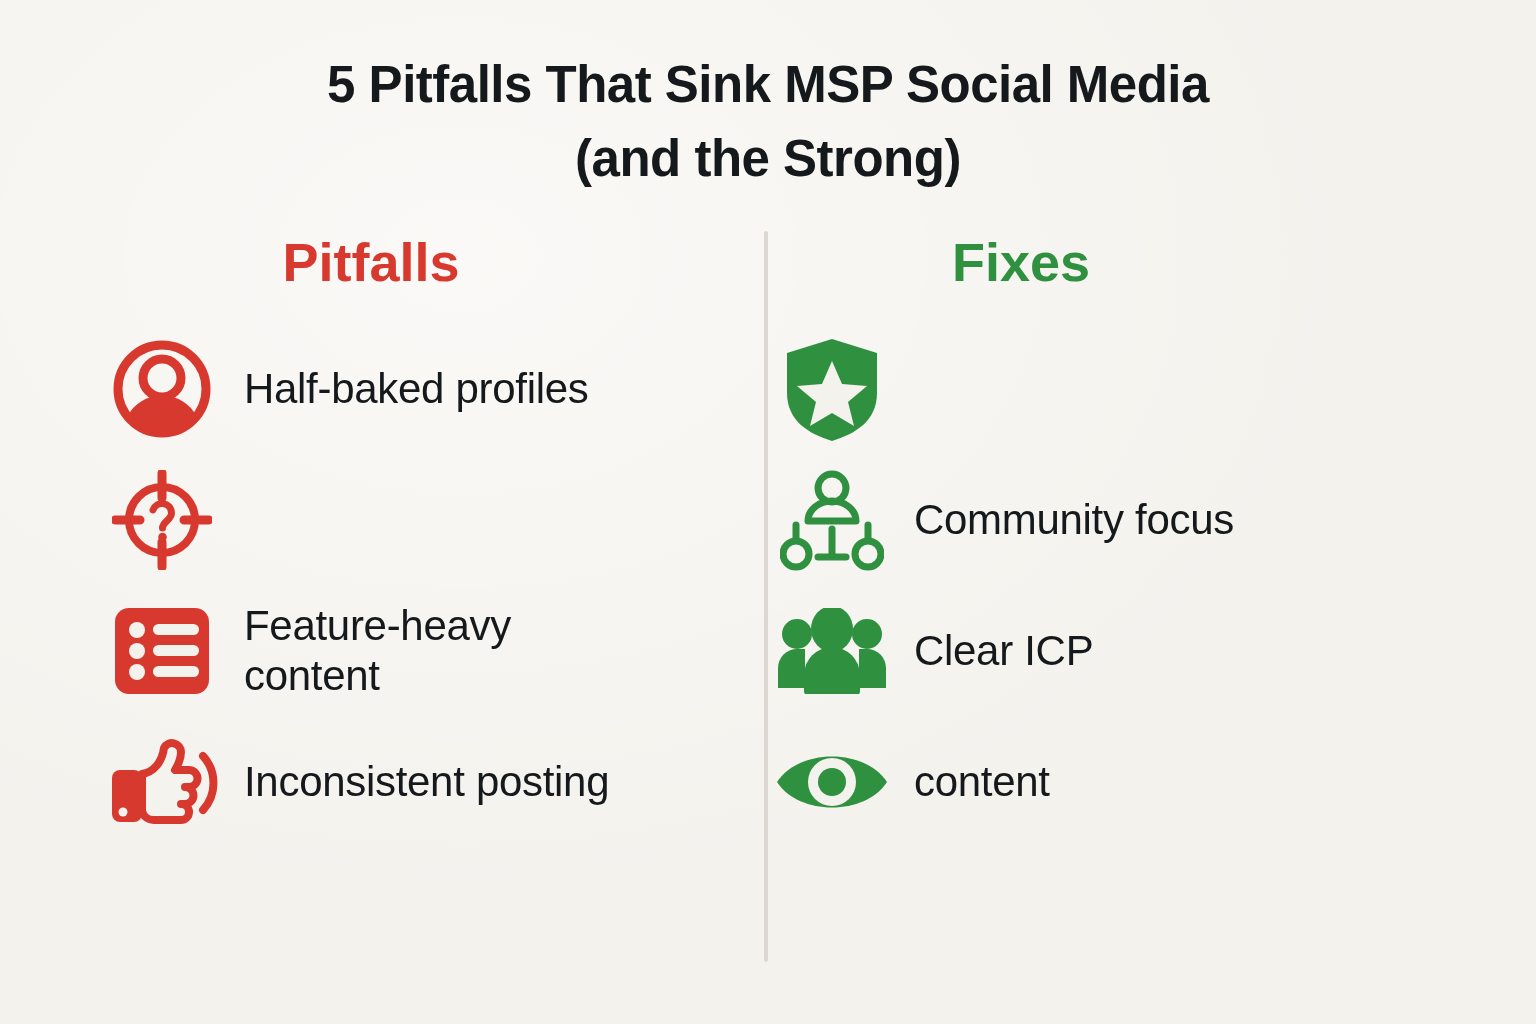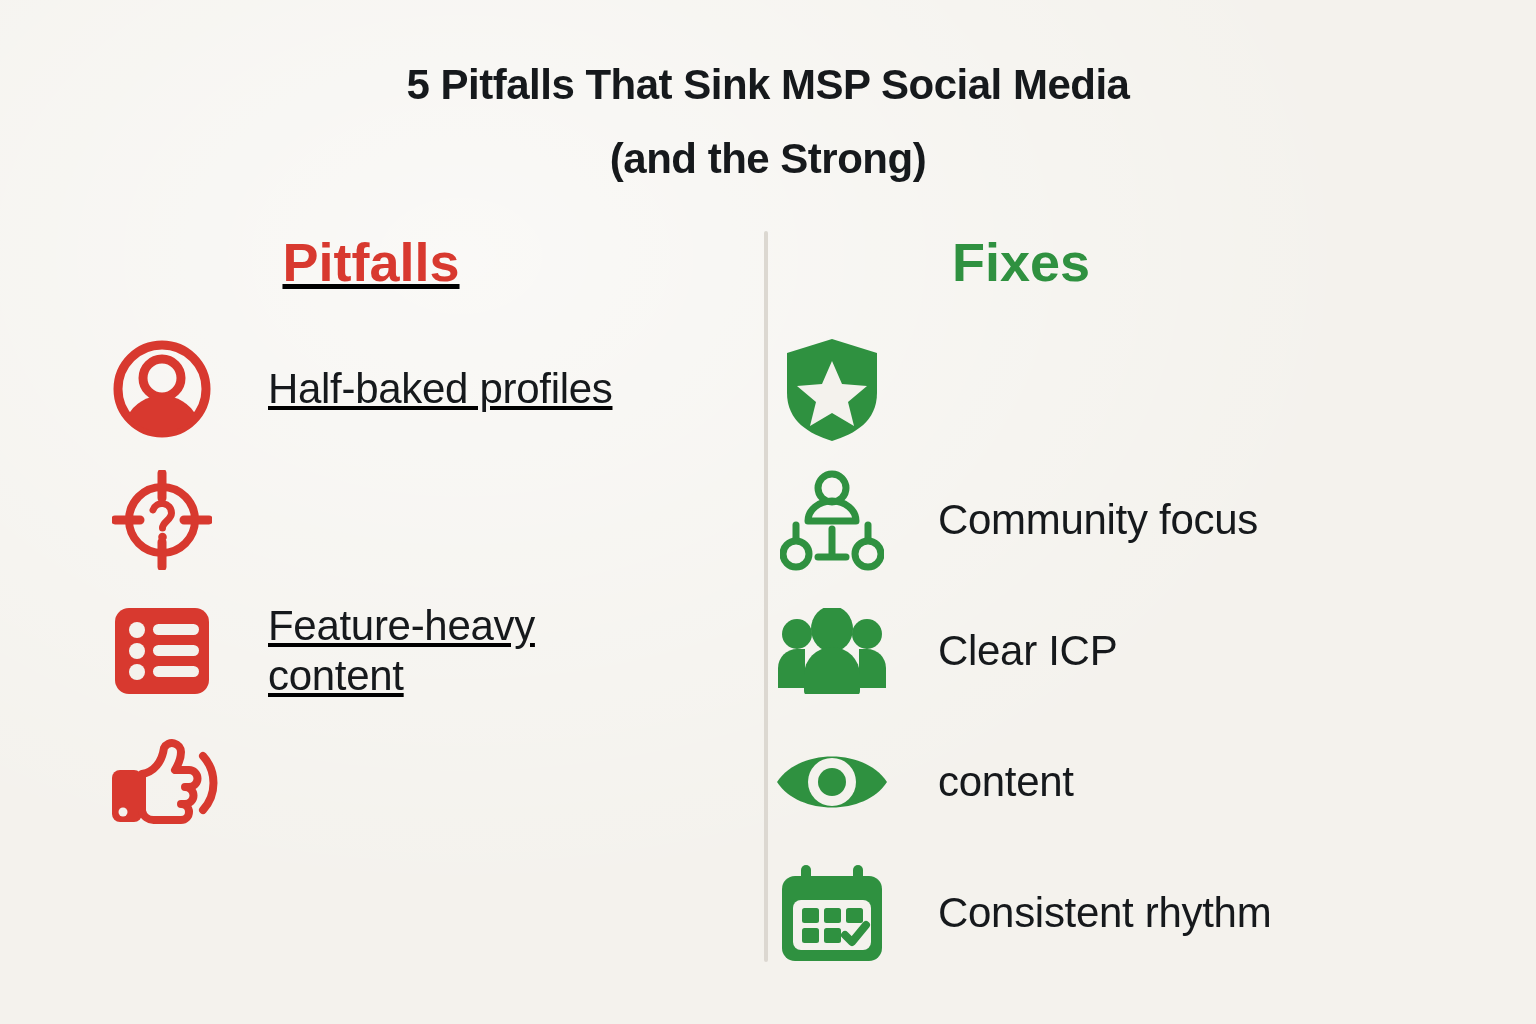--- a/index.html
+++ b/index.html
@@ -27,21 +27,21 @@
   .title-block {
     position: absolute;
     top: 48px;
     left: 0;
     width: 1536px;
     text-align: center;
   }
   .title-line {
     font-family: "Liberation Sans", sans-serif;
     font-weight: bold;
-    font-size: 42px;
+    font-size: 51px;
     line-height: 74px;
     letter-spacing: -0.5px;
     color: #16191c;
     white-space: nowrap;
   }
 
   
   .divider {
     position: absolute;
     left: 764px;
@@ -50,41 +50,41 @@
     height: 731px;
     background: #dcd8d1;
     border-radius: 2px;
   }
 
   
   .column {
     position: absolute;
     top: 231px;
   }
-  .col-pitfalls { left: 96px;  width: 660px; text-decoration: underline; }
+  .col-pitfalls { left: 96px;  width: 660px; }
   .col-fixes    { left: 766px; width: 700px; }
 
   .col-heading {
     font-family: "Liberation Sans", sans-serif;
     font-weight: bold;
     font-size: 54px;
     line-height: 62px;
     text-align: center;
     margin: 0 0 30px 0;
   }
   .col-pitfalls .col-heading { color: #d8392f; padding-right: 110px; }
   .col-fixes    .col-heading { color: #2f9140; padding-right: 190px; }
 
   .rows { position: relative; }
 
   .row {
     display: flex;
     align-items: center;
     height: 131px;
-    gap: 40px;
+    gap: 16px;
   }
   .icon-cell {
     flex: 0 0 132px;
     height: 108px;
     display: flex;
     align-items: center;
     justify-content: center;
   }
   .icon-cell svg { display: block; }
 
@@ -161,20 +161,23 @@
       </div>
 
       <div class="row">
         <div class="icon-cell">
           <svg width="112" height="96" viewBox="0 0 112 96">
             <rect x="6" y="36" width="30" height="52" rx="8" fill="#d8392f"></rect>
             <circle cx="17" cy="78" r="4.5" fill="#f4f2ed"></circle>
             <path d="M36 40 C48 38 56 28 58 14 a9 9 0 0 1 17 4 c0 7 -3 13 -6 18 h14 a8.5 8.5 0 0 1 0 17 h-4 a8.5 8.5 0 0 1 0 17 h-4 a8 8 0 0 1 0 16 H48 a12 12 0 0 1 -12 -9 Z" fill="none" stroke="#d8392f" stroke-width="8" stroke-linejoin="round"></path>
             <path d="M97 22 a40 40 0 0 1 0 54" fill="none" stroke="#d8392f" stroke-width="8" stroke-linecap="round"></path>
           </svg>
+        </div>
+        <div class="row-label">
+          <span>Inconsistent posting</span>
         </div>
       </div>
 
     </div>
   </div>
 
   <div class="column col-fixes">
     <div class="col-heading">Fixes</div>
     <div class="rows">
 
@@ -227,36 +230,17 @@
             <path d="M4 39 C26 5 92 5 114 39 C92 73 26 73 4 39 Z" fill="#2f9140"></path>
             <circle cx="59" cy="39" r="24" fill="#f4f2ed"></circle>
             <circle cx="59" cy="39" r="14" fill="#2f9140"></circle>
           </svg>
         </div>
         <div class="row-label">
           <span class="l2">content</span>
         </div>
       </div>
 
-      <div class="row">
-        <div class="icon-cell">
-          <svg width="106" height="102" viewBox="0 0 106 102">
-            <rect x="22" y="3" width="10" height="24" rx="5" fill="#2f9140"></rect>
-            <rect x="74" y="3" width="10" height="24" rx="5" fill="#2f9140"></rect>
-            <rect x="3" y="14" width="100" height="85" rx="13" fill="#2f9140"></rect>
-            <rect x="14" y="38" width="78" height="50" rx="8" fill="#f4f2ed"></rect>
-            <rect x="23" y="46" width="17" height="15" rx="2.5" fill="#2f9140"></rect>
-            <rect x="45" y="46" width="17" height="15" rx="2.5" fill="#2f9140"></rect>
-            <rect x="67" y="46" width="17" height="15" rx="2.5" fill="#2f9140"></rect>
-            <rect x="23" y="66" width="17" height="15" rx="2.5" fill="#2f9140"></rect>
-            <rect x="45" y="66" width="17" height="15" rx="2.5" fill="#2f9140"></rect>
-            <path d="M66 73 L73 80 L87 63" fill="none" stroke="#2f9140" stroke-width="8" stroke-linecap="round" stroke-linejoin="round"></path>
-          </svg>
-        </div>
-        <div class="row-label">
-          <span>Consistent rhythm</span>
-        </div>
-      </div>
 
     </div>
   </div>
 
 </div>
 
 </body></html>

